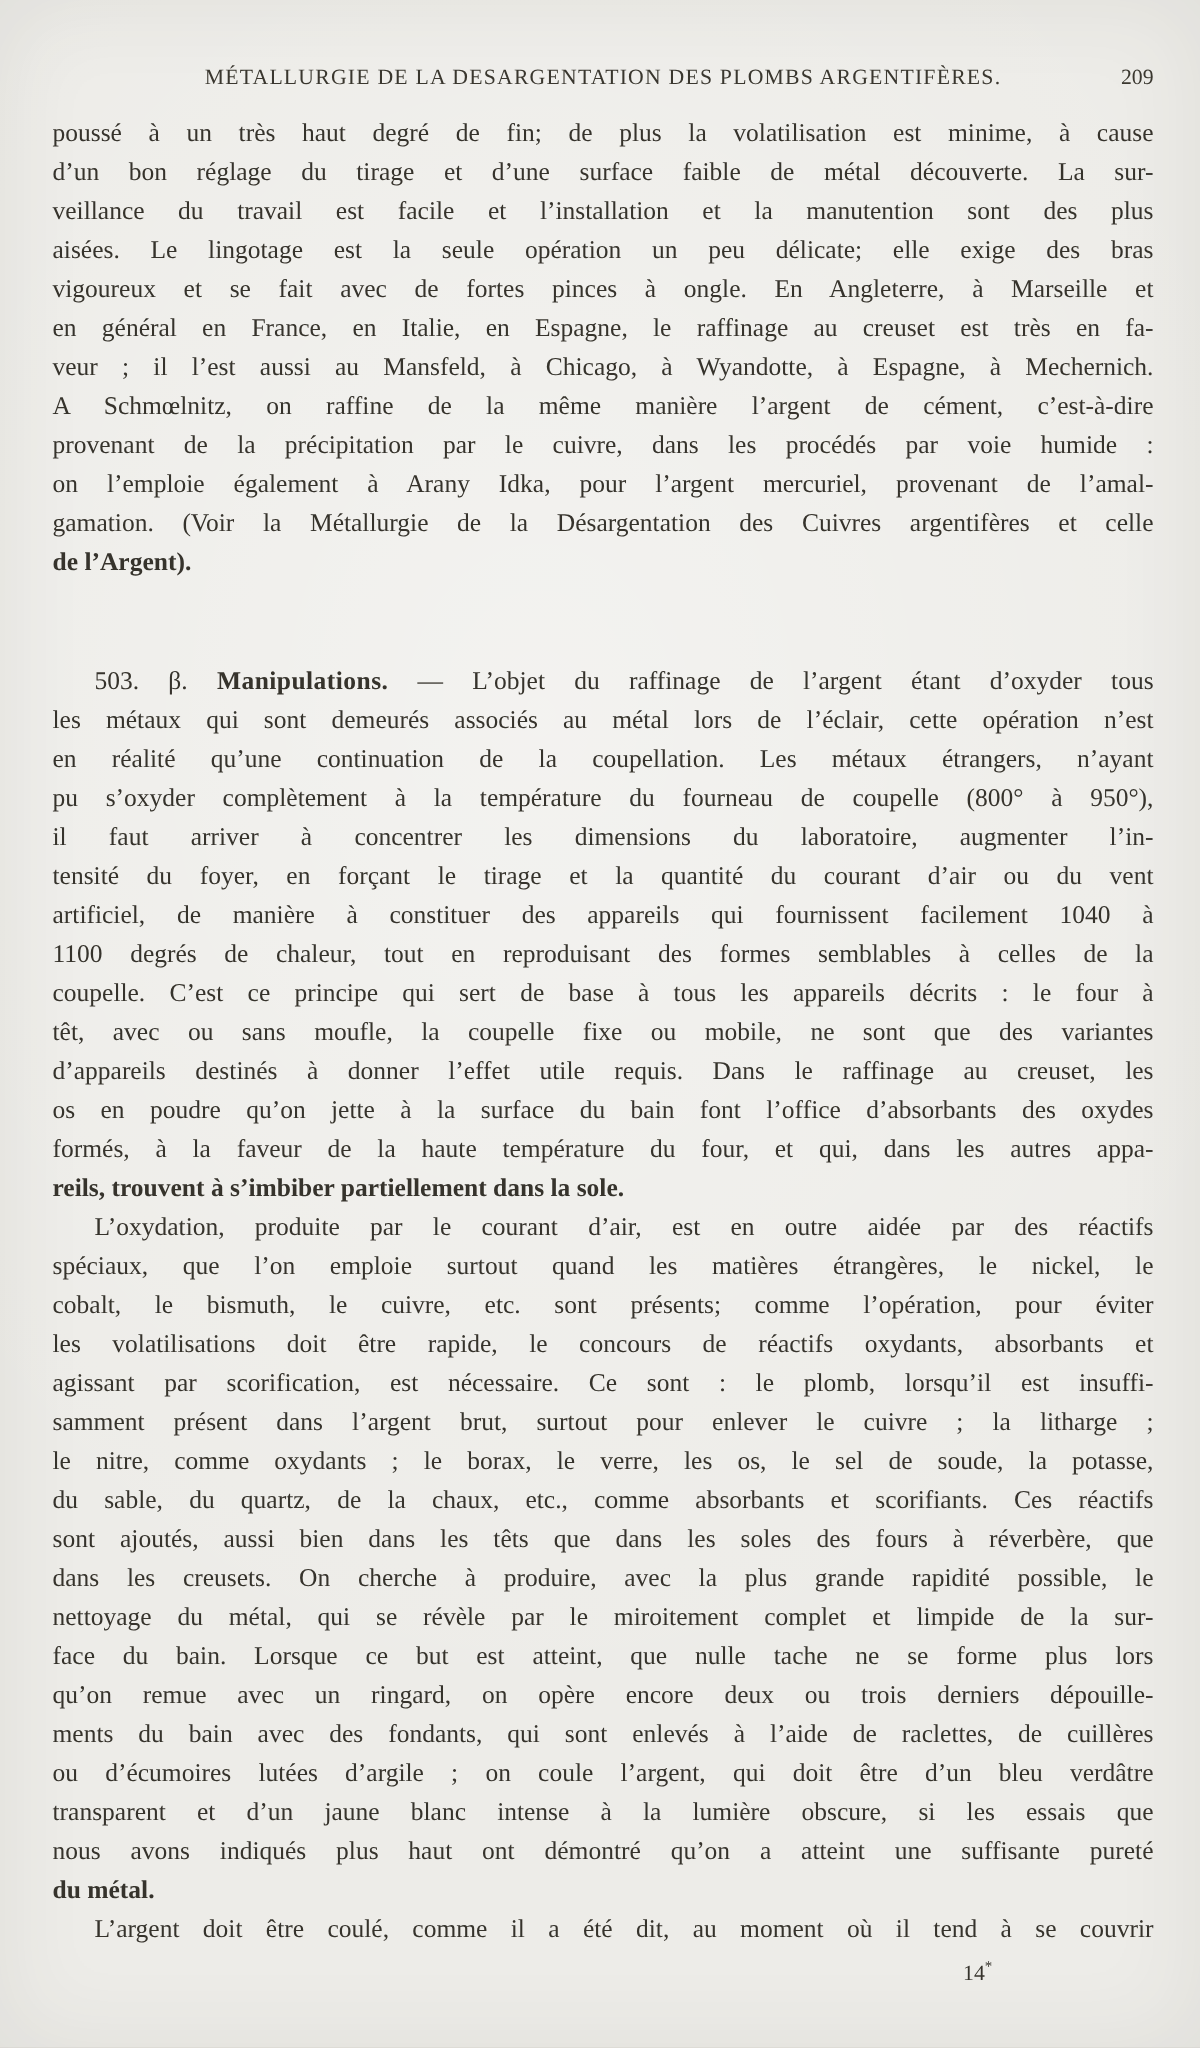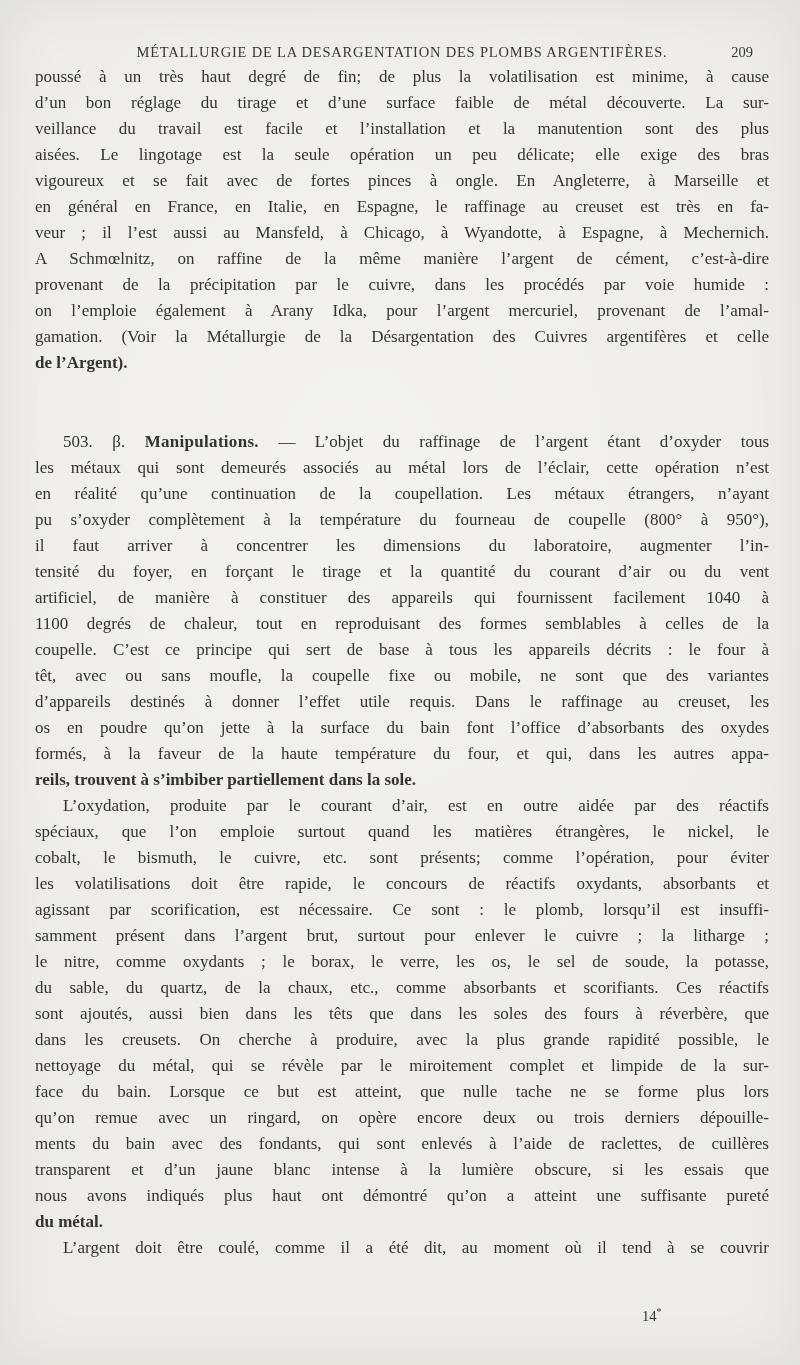--- a/index.html
+++ b/index.html
@@ -15,26 +15,27 @@
     background-image:
       radial-gradient(120% 90% at 45% 35%, rgba(255,255,255,0.35) 0%, rgba(255,255,255,0.0) 55%),
       radial-gradient(140% 120% at 50% 50%, rgba(0,0,0,0.0) 60%, rgba(60,55,40,0.07) 100%);
     box-shadow: inset 0 0 60px rgba(70,62,45,0.08);
     color: #36332c;
     font-family: "Liberation Serif", "DejaVu Serif", serif;
   }
   .running-header {
     position: relative;
     height: 20px;
+    margin-bottom: 12px;
     font-size: 14.5px;
     letter-spacing: 0.8px;
     color: #3a372f;
   }
   .header-title { display: block; text-align: center; }
-  .page-number { position: absolute; right: 16px; top: 0; letter-spacing: 0; }
+  .page-number { position: absolute; right: 0; top: 0; letter-spacing: 0; }
   .text-block { font-size: 17px; line-height: 26px; }
   .line {
     text-align: justify;
     text-align-last: justify;
   }
   .line.last { text-align-last: left; font-weight: bold; }
   .first-indent { text-indent: 28px; }
   .para-gap { margin-top: 53px; }
   .bold { font-weight: bold; letter-spacing: 0.3px; }
   .signature {
@@ -104,20 +105,21 @@
       <div class="line">agissant par scorification, est nécessaire. Ce sont : le plomb, lorsqu’il est insuffi-</div>
       <div class="line">samment présent dans l’argent brut, surtout pour enlever le cuivre ; la litharge ;</div>
       <div class="line">le nitre, comme oxydants ; le borax, le verre, les os, le sel de soude, la potasse,</div>
       <div class="line">du sable, du quartz, de la chaux, etc., comme absorbants et scorifiants. Ces réactifs</div>
       <div class="line">sont ajoutés, aussi bien dans les têts que dans les soles des fours à réverbère, que</div>
       <div class="line">dans les creusets. On cherche à produire, avec la plus grande rapidité possible, le</div>
       <div class="line">nettoyage du métal, qui se révèle par le miroitement complet et limpide de la sur-</div>
       <div class="line">face du bain. Lorsque ce but est atteint, que nulle tache ne se forme plus lors</div>
       <div class="line">qu’on remue avec un ringard, on opère encore deux ou trois derniers dépouille-</div>
       <div class="line">ments du bain avec des fondants, qui sont enlevés à l’aide de raclettes, de cuillères</div>
+      <div class="line">ou d’écumoires lutées d’argile ; on coule l’argent, qui doit être d’un bleu verdâtre</div>
       <div class="line">transparent et d’un jaune blanc intense à la lumière obscure, si les essais que</div>
       <div class="line">nous avons indiqués plus haut ont démontré qu’on a atteint une suffisante pureté</div>
       <div class="line last">du métal.</div>
     </div>
 
     <div class="para">
       <div class="line first-indent">L’argent doit être coulé, comme il a été dit, au moment où il tend à se couvrir</div>
     </div>
 
   </div>

